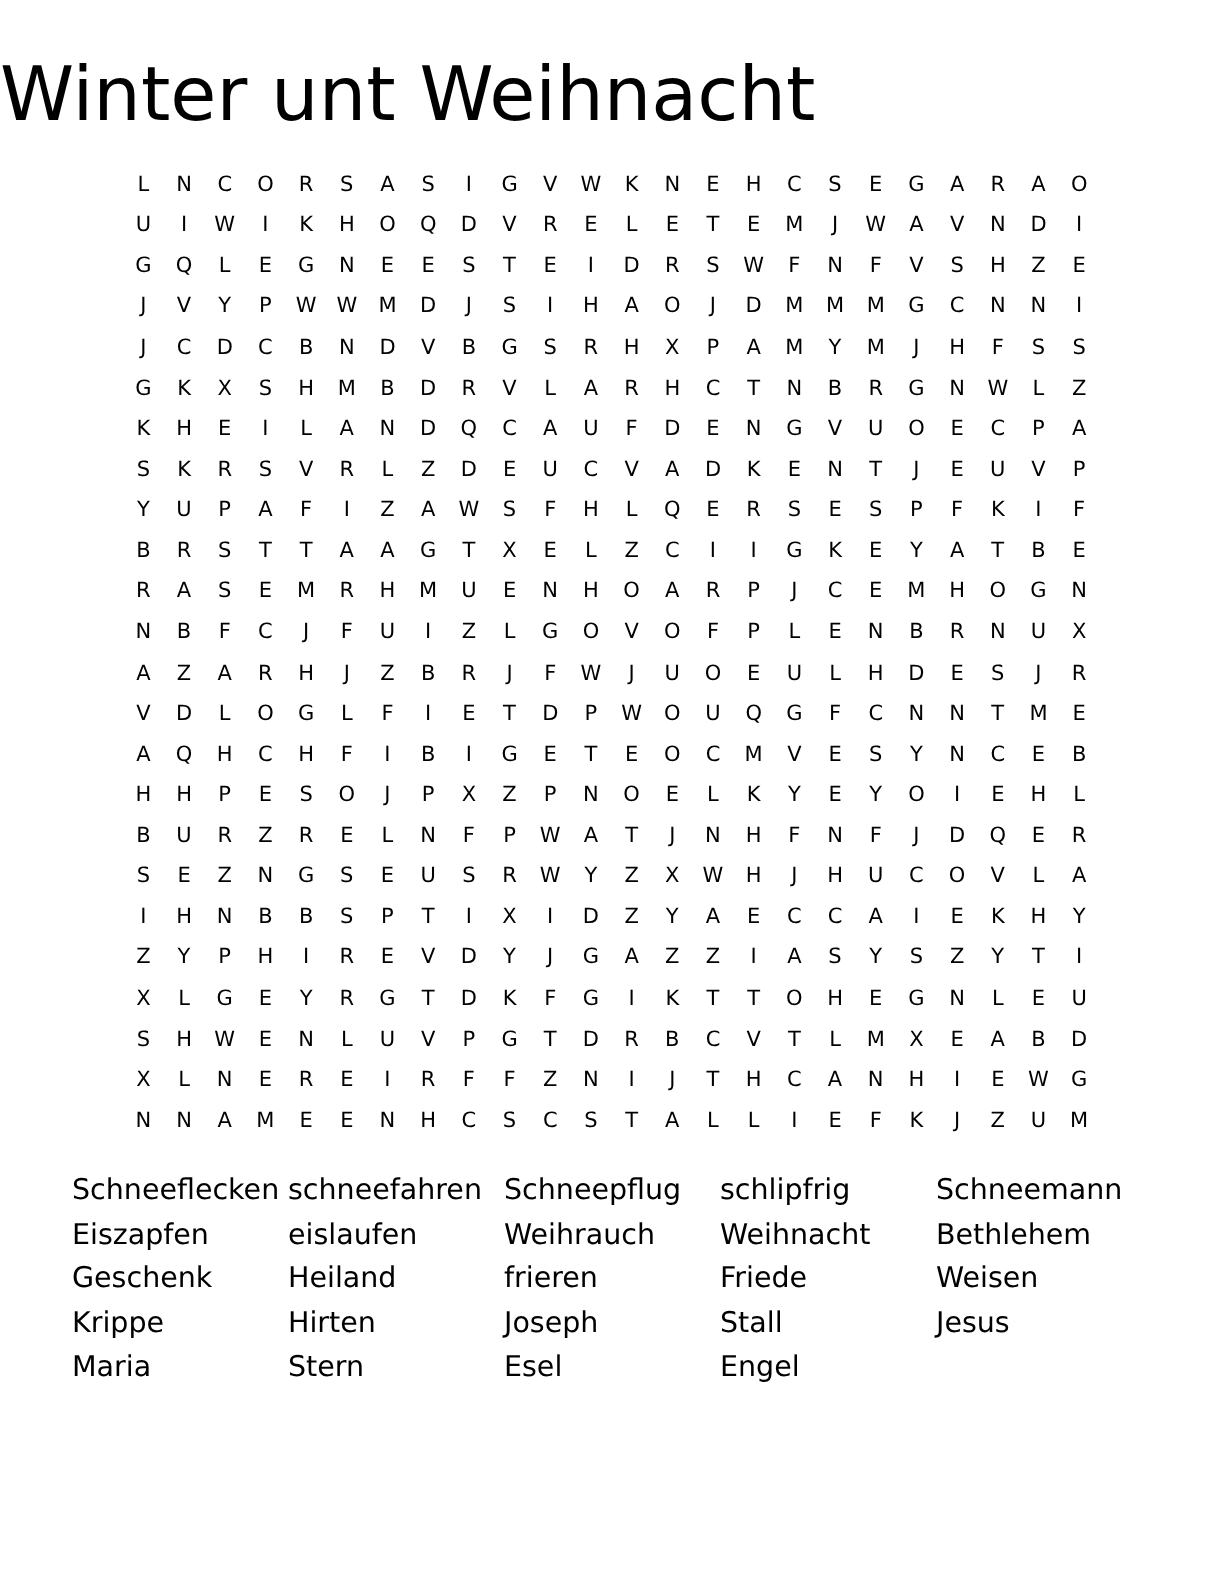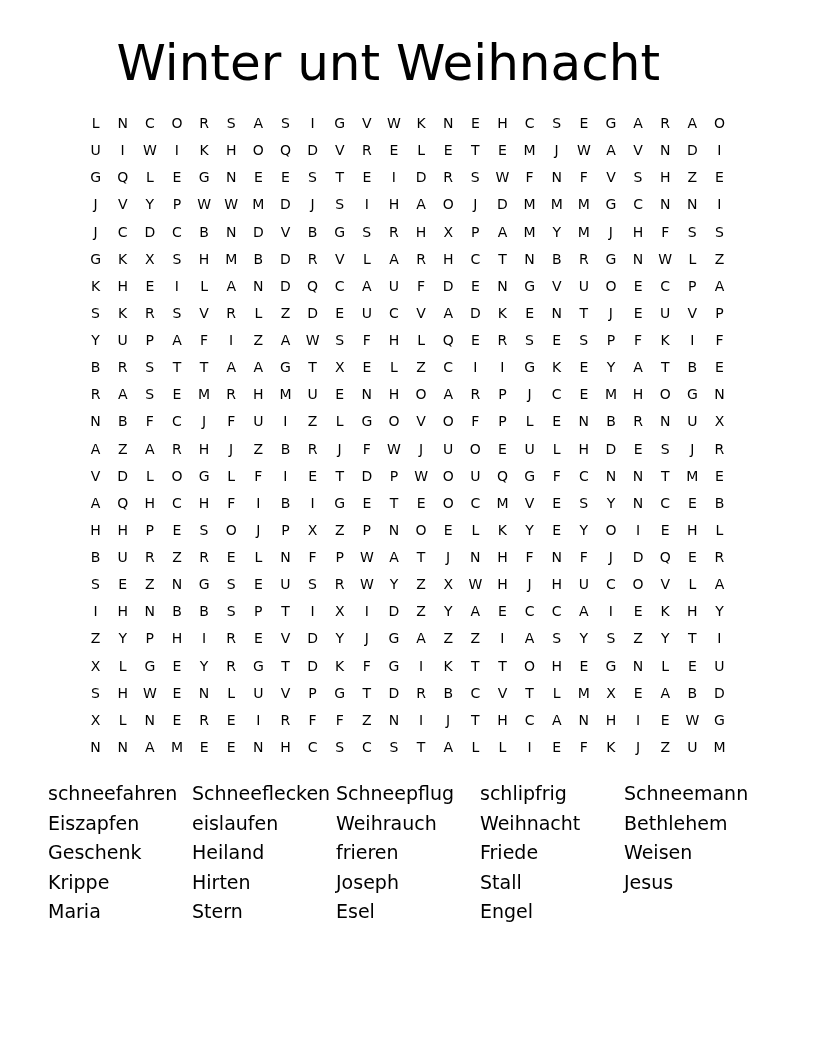--- a/index.html
+++ b/index.html
@@ -1,18 +1,18 @@
 <!DOCTYPE html>
 <html><head>
   <meta charset="utf-8">
   <style>
     html, body { margin: 0; padding: 0; background: #ffffff; }
     body { width: 816px; height: 1056px; position: relative; overflow: hidden;
            font-family: "DejaVu Sans", sans-serif; color: #000; }
-    .title { position: absolute; left: 0; top: 30px; width: 660px; text-align: right;
+    .title { position: absolute; left: 0; top: 30px; width: 660px; text-align: left;
              font-size: 50px; line-height: 66px; font-family: "DejaVu Sans", sans-serif; }
     .grid { position: absolute; left: 82px; top: 110px; }
     .row { display: flex; height: 27.13px; }
     .cell { width: 27.13px; height: 27.13px; text-align: center; line-height: 27.13px;
             font-size: 14px; font-family: "DejaVu Sans", sans-serif; }
     .words { position: absolute; left: 48px; top: 779px; display: grid;
              grid-template-columns: 144px 144px 144px 144px 144px; grid-auto-rows: 29.6px; }
     .word { font-size: 19px; line-height: 29.6px; white-space: nowrap;
             font-family: "DejaVu Sans", sans-serif; }
   </style>
@@ -642,22 +642,22 @@
       <div class="cell">F</div>
       <div class="cell">K</div>
       <div class="cell">J</div>
       <div class="cell">Z</div>
       <div class="cell">U</div>
       <div class="cell">M</div>
     </div>
   </div>
 
 <div class="words" id="words">
+    <div class="word">Schneeflecken</div>
     <div class="word">schneefahren</div>
-    <div class="word">Schneeflecken</div>
     <div class="word">Schneepflug</div>
     <div class="word">schlipfrig</div>
     <div class="word">Schneemann</div>
     <div class="word">Eiszapfen</div>
     <div class="word">eislaufen</div>
     <div class="word">Weihrauch</div>
     <div class="word">Weihnacht</div>
     <div class="word">Bethlehem</div>
     <div class="word">Geschenk</div>
     <div class="word">Heiland</div>

